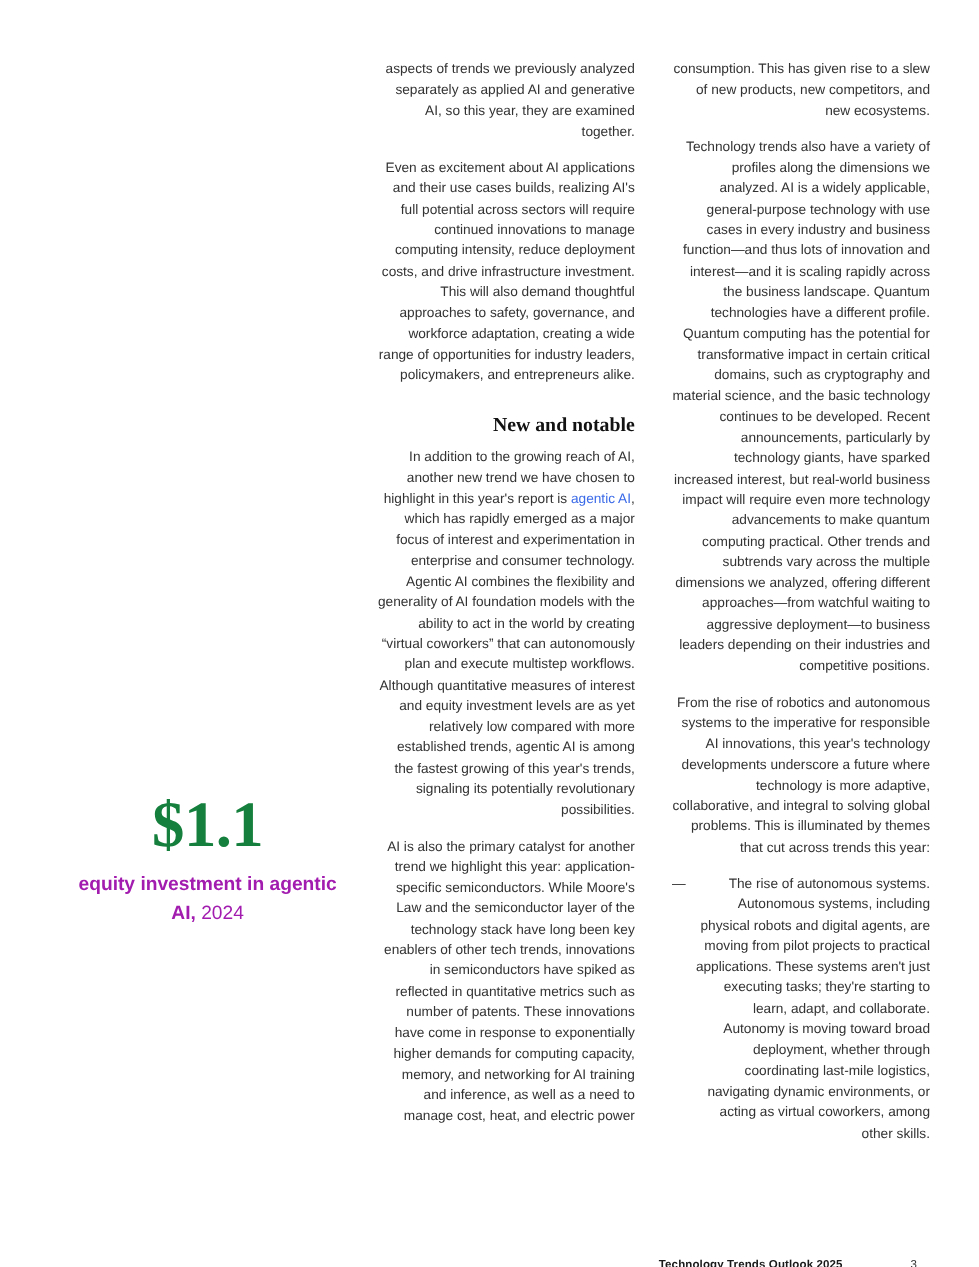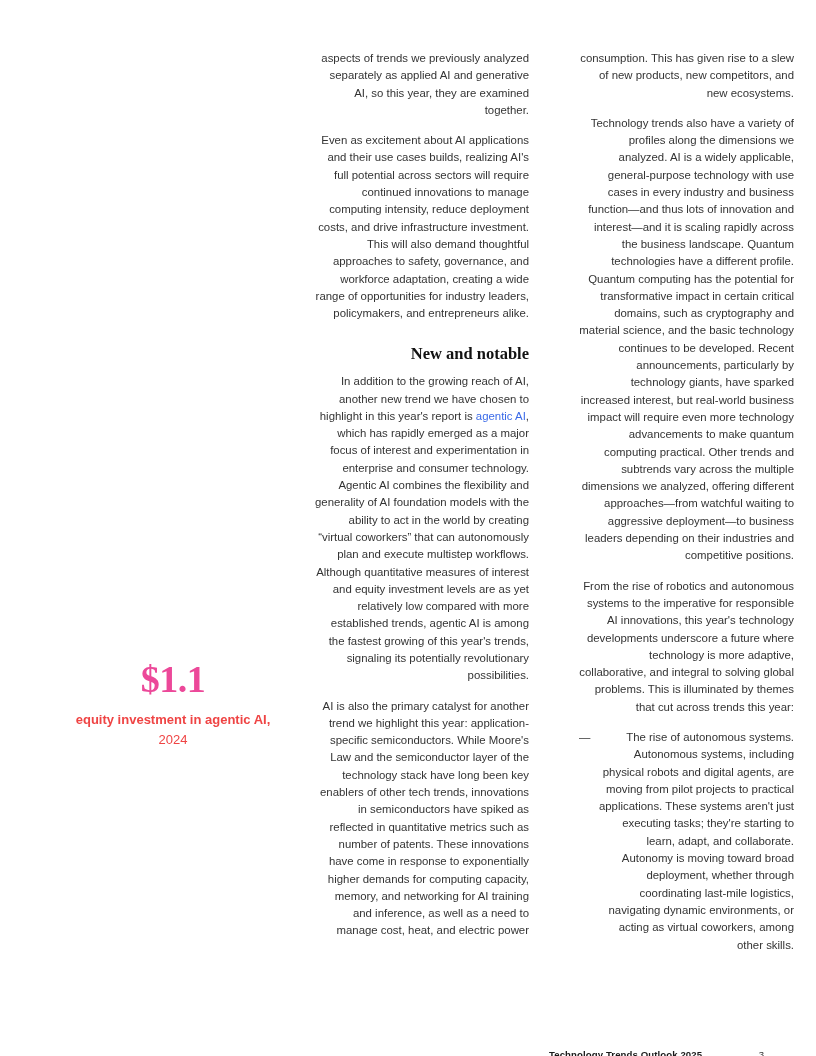--- a/index.html
+++ b/index.html
@@ -31,63 +31,63 @@
     top: 660px;
     width: 250px;
     text-align: center;
   }
   .stat-block { margin-bottom: 58px; }
   .stat-block:last-child { margin-bottom: 0; }
 
   .stat-figure-serif {
     font-family: "Liberation Serif", "DejaVu Serif", serif;
     font-weight: 700;
-    font-size: 38px;
+    font-size: 54px;
     line-height: 1.0;
     letter-spacing: -0.5px;
-    color: #ec4899;
+    color: #15803d;
     margin: 0 0 6px 0;
   }
   .stat-figure-sans {
     font-family: "Liberation Sans", sans-serif;
     font-weight: 700;
     font-size: 50px;
     line-height: 1.0;
     letter-spacing: -1.5px;
     color: #2d52f5;
     margin: 0 0 8px 0;
   }
   .stat-unit {
     font-size: 12.5px;
     line-height: 1.45;
     color: #2b2b2b;
     margin: 0;
     font-weight: 400;
   }
   .stat-desc {
-    font-size: 13px;
+    font-size: 16px;
     line-height: 1.5;
-    color: #ef4444;
+    color: #a21caf;
     font-weight: 700;
     margin: 12px;
   }
   .stat-desc .light { font-weight: 400; }
 
   
   .col {
     position: absolute;
     top: 50px;
     width: 215px;
     font-size: 11.4px;
     line-height: 17.3px;
     color: #333333;
     text-align: right;
   }
   .col-left  { left: 314px; }
-  .col-right { left: 579px; }
+  .col-right { left: 560px; }
 
   .col p {
     margin: 0 0 13px 0;
   }
   .col p:last-child { margin-bottom: 0; }
 
   .section-head {
     font-family: "Liberation Serif", "DejaVu Serif", serif;
     font-weight: 700;
     font-size: 16.5px;

